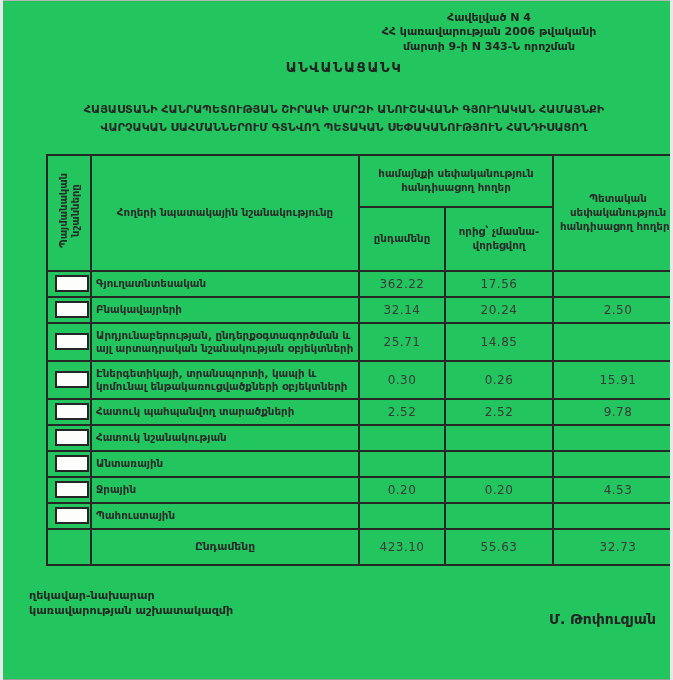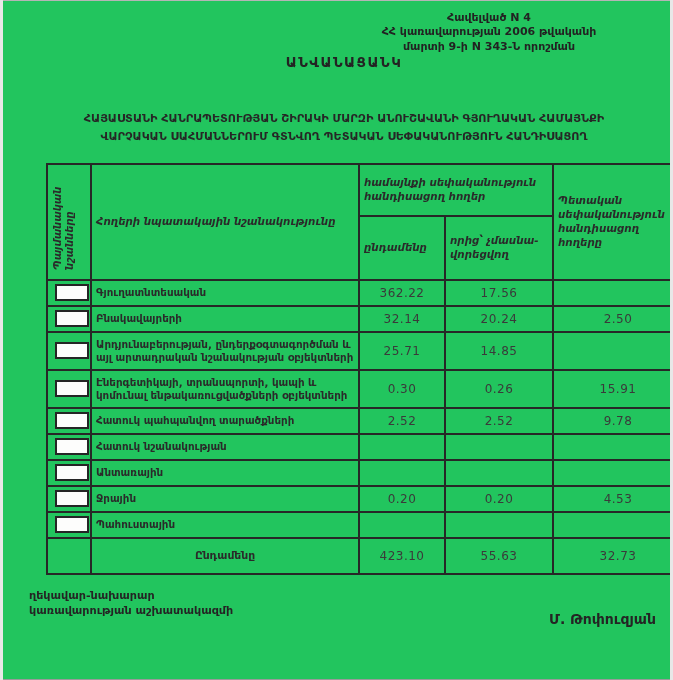--- a/index.html
+++ b/index.html
@@ -23,49 +23,49 @@
     font-weight:bold;
     font-size:11px;
     line-height:1.3;
     color:#222;
   }
   .doc-title {
     text-align:center;
     font-weight:bold;
     font-size:13.5px;
     letter-spacing:1.5px;
+    margin-top:5px;
     color:#232323;
   }
   .doc-subtitle {
     text-align:center;
     font-weight:bold;
     font-size:11.2px;
     line-height:1.6;
-    margin-top:40px;
+    margin-top:26px;
     color:#262626;
   }
   table.land {
     border-collapse:collapse;
     table-layout:fixed;
     width:636px;
     margin:17px 0 0 28px;
   }
   table.land th, table.land td {
     border:2px solid #272727;
     padding:1px 4px;
     overflow:hidden;
   }
   th.h {
     font-size:10.3px;
     font-weight:bold;
-    text-align:left;
+    text-align:center;
     vertical-align:middle;
     color:#2a2a2a;
     line-height:1.35;
-    font-style:italic;
   }
   col.c1 { width:44px; }
   col.c2 { width:268px; }
   col.c3 { width:86px; }
   col.c4 { width:108px; }
   col.c5 { width:130px; }
   .vtext {
     writing-mode:vertical-rl;
     transform:rotate(180deg);
     display:inline-block;

